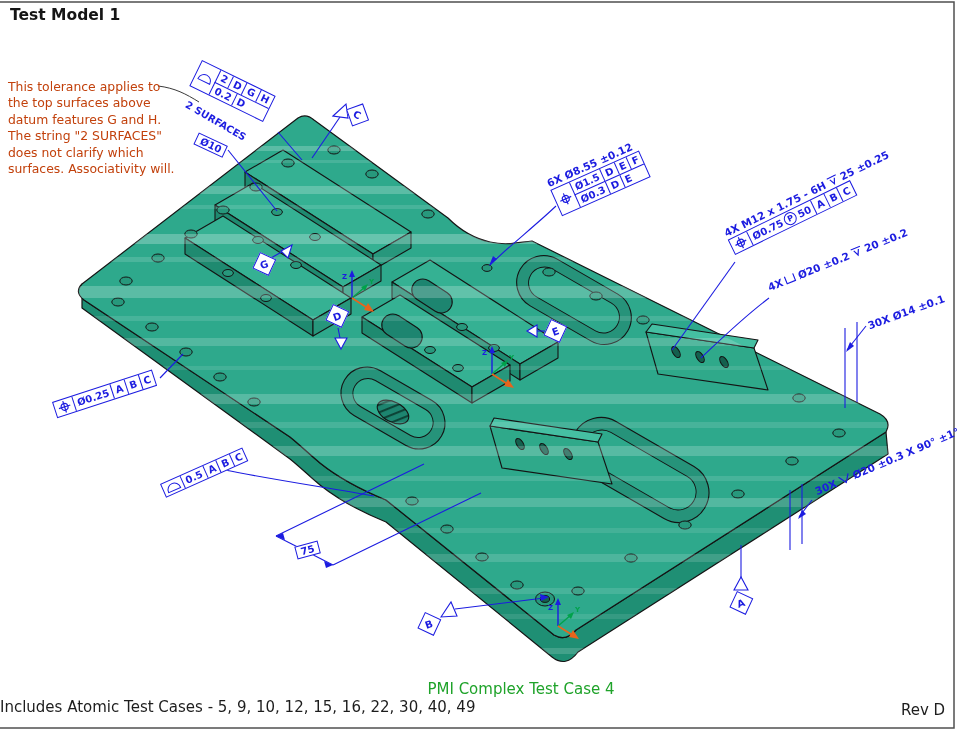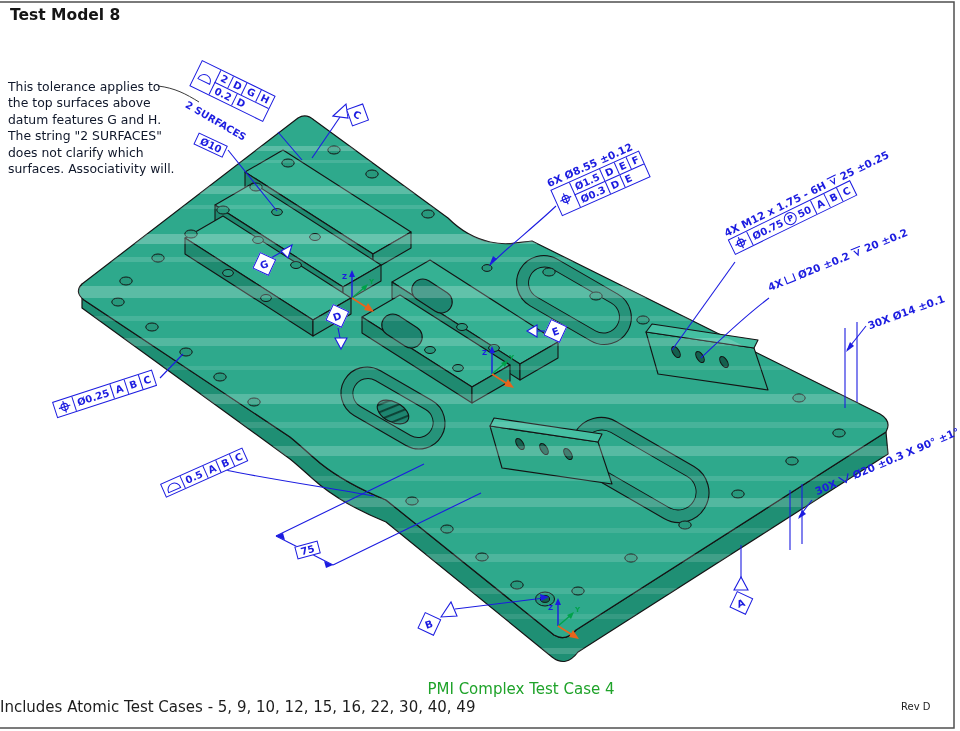--- a/index.html
+++ b/index.html
@@ -21,24 +21,24 @@
                 border-radius:14px 14px 0 0;box-sizing:border-box;background:#fff;}
   .symsvg{display:block;}
   .icon-projp{display:inline-flex;width:11px;height:11px;border:1.2px solid var(--blue);border-radius:50%;
               font-size:8px;font-weight:bold;align-items:center;justify-content:center;margin:0 2px;}
   .datum{position:absolute;width:26px;height:26px;}
   .datum .dbox{width:16px;height:16px;border:1.4px solid var(--blue);background:#fff;transform:rotate(45deg);
                display:flex;align-items:center;justify-content:center;margin:5px auto;}
   .datum .dbox span{transform:rotate(-45deg);font-weight:bold;font-size:10px;color:var(--blue);}
   .dimbox{border:1.2px solid var(--blue);font-weight:bold;font-size:10px;padding:0 4px;background:#fff;color:var(--blue);}
   .page-title{left:10px;top:6px;font-size:15.5px;font-weight:700;color:#151515;}
-  .note{left:8px;top:79px;width:176px;font-size:12.4px;line-height:1.32;color:#0f172a;}
+  .note{left:8px;top:79px;width:176px;font-size:12.4px;line-height:1.32;color:#c2410c;}
   .footer-title{left:0;width:954px;text-align:center;top:680px;font-size:15px;color:#1fa32a;margin-left:44px;}
   .footer-sub{left:0;width:954px;text-align:left;top:698px;font-size:15px;color:#1d1d1d;}
-  .rev{left:901px;top:701px;font-size:10px;color:#1d1d1d;}
+  .rev{left:901px;top:701px;font-size:15px;color:#1d1d1d;}
 </style>
 </head>
 <body>
 
 <svg class="abs" width="960" height="731" viewBox="0 0 960 731" style="left:0;top:0">
   <defs>
     <pattern id="hx" width="7" height="7" patternUnits="userSpaceOnUse" patternTransform="rotate(40)">
       <rect width="7" height="7" fill="#1d8570"></rect>
       <line x1="1" y1="0" x2="1" y2="7" stroke="#0c4437" stroke-width="2.2"></line>
     </pattern>
@@ -242,21 +242,21 @@
       <path d="M558,626 L571,615" stroke="#00a24b" stroke-width="1.4" fill="none"></path>
       <polygon points="574,612 567,615 571,619" fill="#00a24b"></polygon>
       <path d="M558,626 L574,636" stroke="#e8641c" stroke-width="1.6" fill="none"></path>
       <polygon points="579,639 569,637 573,630" fill="#e8641c"></polygon>
       <text x="548" y="610" fill="#1c1ce0">Z</text>
       <text x="575" y="612" fill="#00a24b">Y</text>
     </g>
   </g>
 </svg>
 
-<div class="abs page-title">Test Model 8</div>
+<div class="abs page-title">Test Model 1</div>
 
 <div class="abs note">This tolerance applies to the top surfaces above datum features G and H.  The string "2 SURFACES" does not clarify which surfaces. Associativity will.</div>
 
 <div class="ann fcf" style="left:202px;top:60px;transform:rotate(26deg)">
   <span class="cell">
       <span class="icon-profile"></span>
     </span>
   <span class="rows">
     <span class="frow">
       <span class="cell">2</span>

